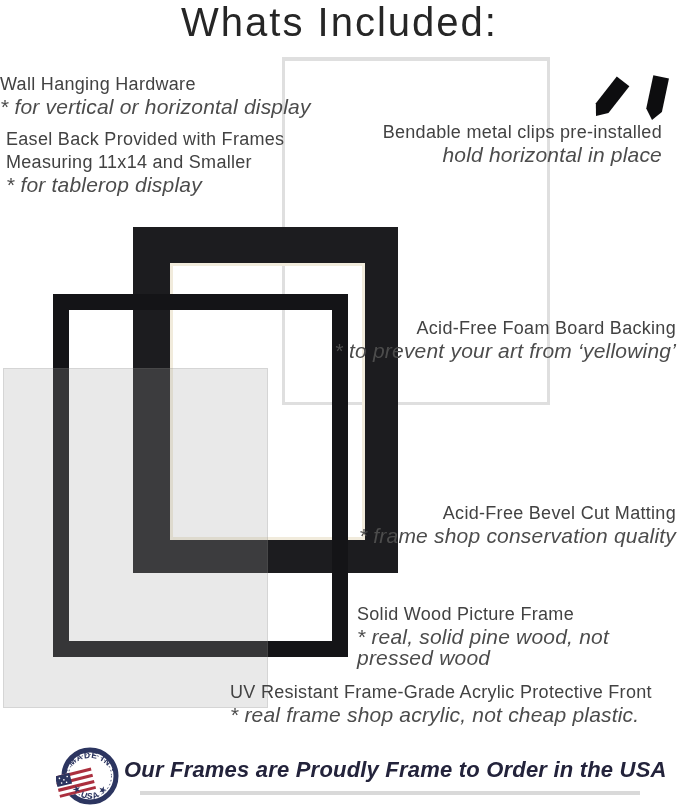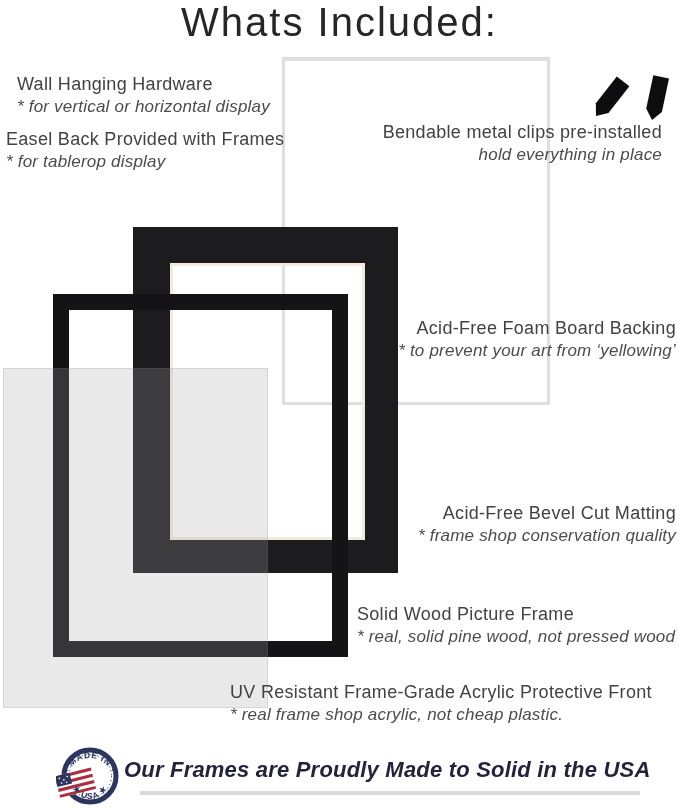--- a/index.html
+++ b/index.html
@@ -36,21 +36,21 @@
   .acrylic{
     position:absolute;left:3px;top:368px;width:265px;height:340px;
     background:rgba(165,165,165,0.24);
     border:1px solid rgba(120,120,120,0.18);box-sizing:border-box;z-index:4;
   }
   .clips-icon{position:absolute;left:590px;top:66px;z-index:5;}
   
   .feat{position:absolute;z-index:6;}
   .feat.right{text-align:right;}
   .fh{font-size:18px;font-weight:400;line-height:23px;letter-spacing:0.3px;color:#424242;}
-  .fs{font-size:17px;font-style:italic;line-height:21px;color:#4c4c4c;letter-spacing:0.2px;}
+  .fs{font-size:21px;font-style:italic;line-height:21px;color:#4c4c4c;letter-spacing:0.2px;}
   
   .banner{position:absolute;left:0;top:744px;width:679px;height:64px;z-index:7;}
   .stamp-icon{position:absolute;left:56px;top:1px;}
   .banner-underline{
     position:absolute;left:140px;top:47px;width:500px;height:4px;
     background:#d9d9d9;
   }
   .banner-text{
     position:absolute;left:124px;top:13px;width:545px;
     font-size:22px;font-weight:bold;font-style:italic;letter-spacing:0.2px;
@@ -72,33 +72,34 @@
   <div class="acrylic"></div>
 
   <svg class="clips-icon" width="88" height="56" viewBox="0 0 88 56" aria-hidden="true">
     <defs>
       <path id="clipShape" d="M0,0 L-8,-10 L-8,-44 L8,-44 L8,-10 Z"></path>
     </defs>
     <use href="#clipShape" fill="#0d0d0f" transform="translate(6,50) rotate(38)"></use>
     <use href="#clipShape" fill="#0d0d0f" transform="translate(62,54) rotate(12)"></use>
   </svg>
 
-  <div class="feat" style="left:17px;top:73px">
+  <div class="feat" style="left:0;top:73px">
     <div class="fh">Wall Hanging Hardware</div>
     <div class="fs">* for vertical or horizontal display</div>
   </div>
 
   <div class="feat" style="left:6px;top:128px">
     <div class="fh">Easel Back Provided with Frames</div>
+    <div class="fh">Measuring 11x14 and Smaller</div>
     <div class="fs">* for tablerop display</div>
   </div>
 
   <div class="feat right" style="right:17px;top:121px">
     <div class="fh">Bendable metal clips pre-installed</div>
-    <div class="fs">hold everything in place</div>
+    <div class="fs">hold horizontal in place</div>
   </div>
 
   <div class="feat right" style="right:3px;top:317px">
     <div class="fh">Acid-Free Foam Board Backing</div>
     <div class="fs">* to prevent your art from ‘yellowing’</div>
   </div>
 
   <div class="feat right" style="right:3px;top:502px">
     <div class="fh">Acid-Free Bevel Cut Matting</div>
     <div class="fs">* frame shop conservation quality</div>
@@ -136,16 +137,16 @@
         <circle cx="6" cy="35" r="0.8" fill="#ffffff"></circle>
         <circle cx="11" cy="35.5" r="0.8" fill="#ffffff"></circle>
       </g>
       <text font-family="Liberation Sans, sans-serif" font-size="8.5" font-weight="bold" fill="var(--stamp-navy,#2c3560)" letter-spacing="0.8">
         <textPath href="#arcTop" startOffset="50%" text-anchor="middle">• MADE IN •</textPath>
       </text>
       <text font-family="Liberation Sans, sans-serif" font-size="8.5" font-weight="bold" fill="var(--stamp-navy,#2c3560)" letter-spacing="0.8">
         <textPath href="#arcBottom" startOffset="50%" text-anchor="middle">★ USA ★</textPath>
       </text>
     </svg>
-    <div class="banner-text">Our Frames are Proudly Made to Solid in the USA</div>
+    <div class="banner-text">Our Frames are Proudly Frame to Order in the USA</div>
   </div>
 
 </div>
 
 </body></html>

